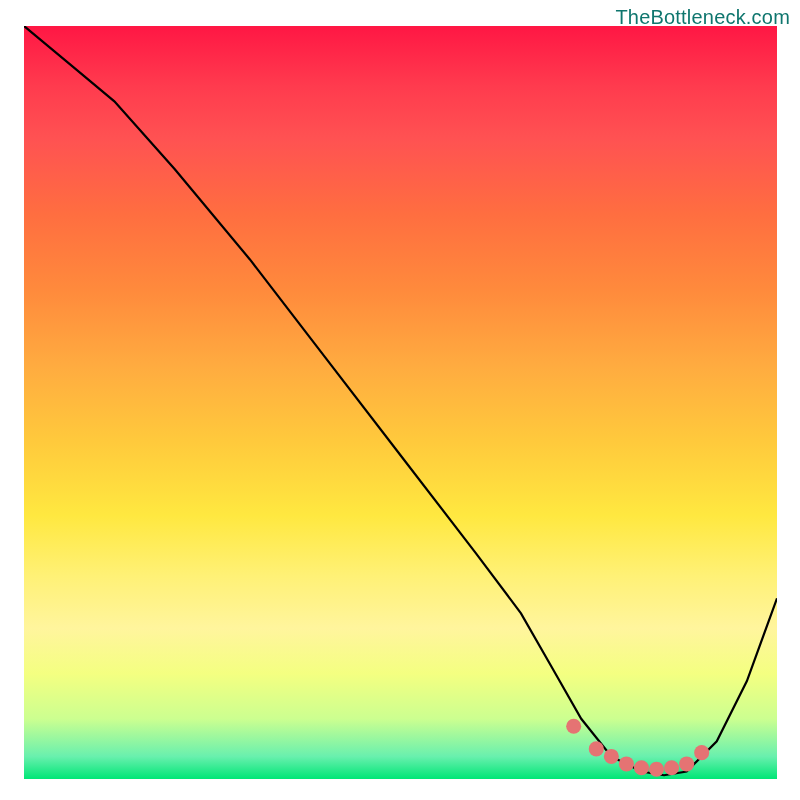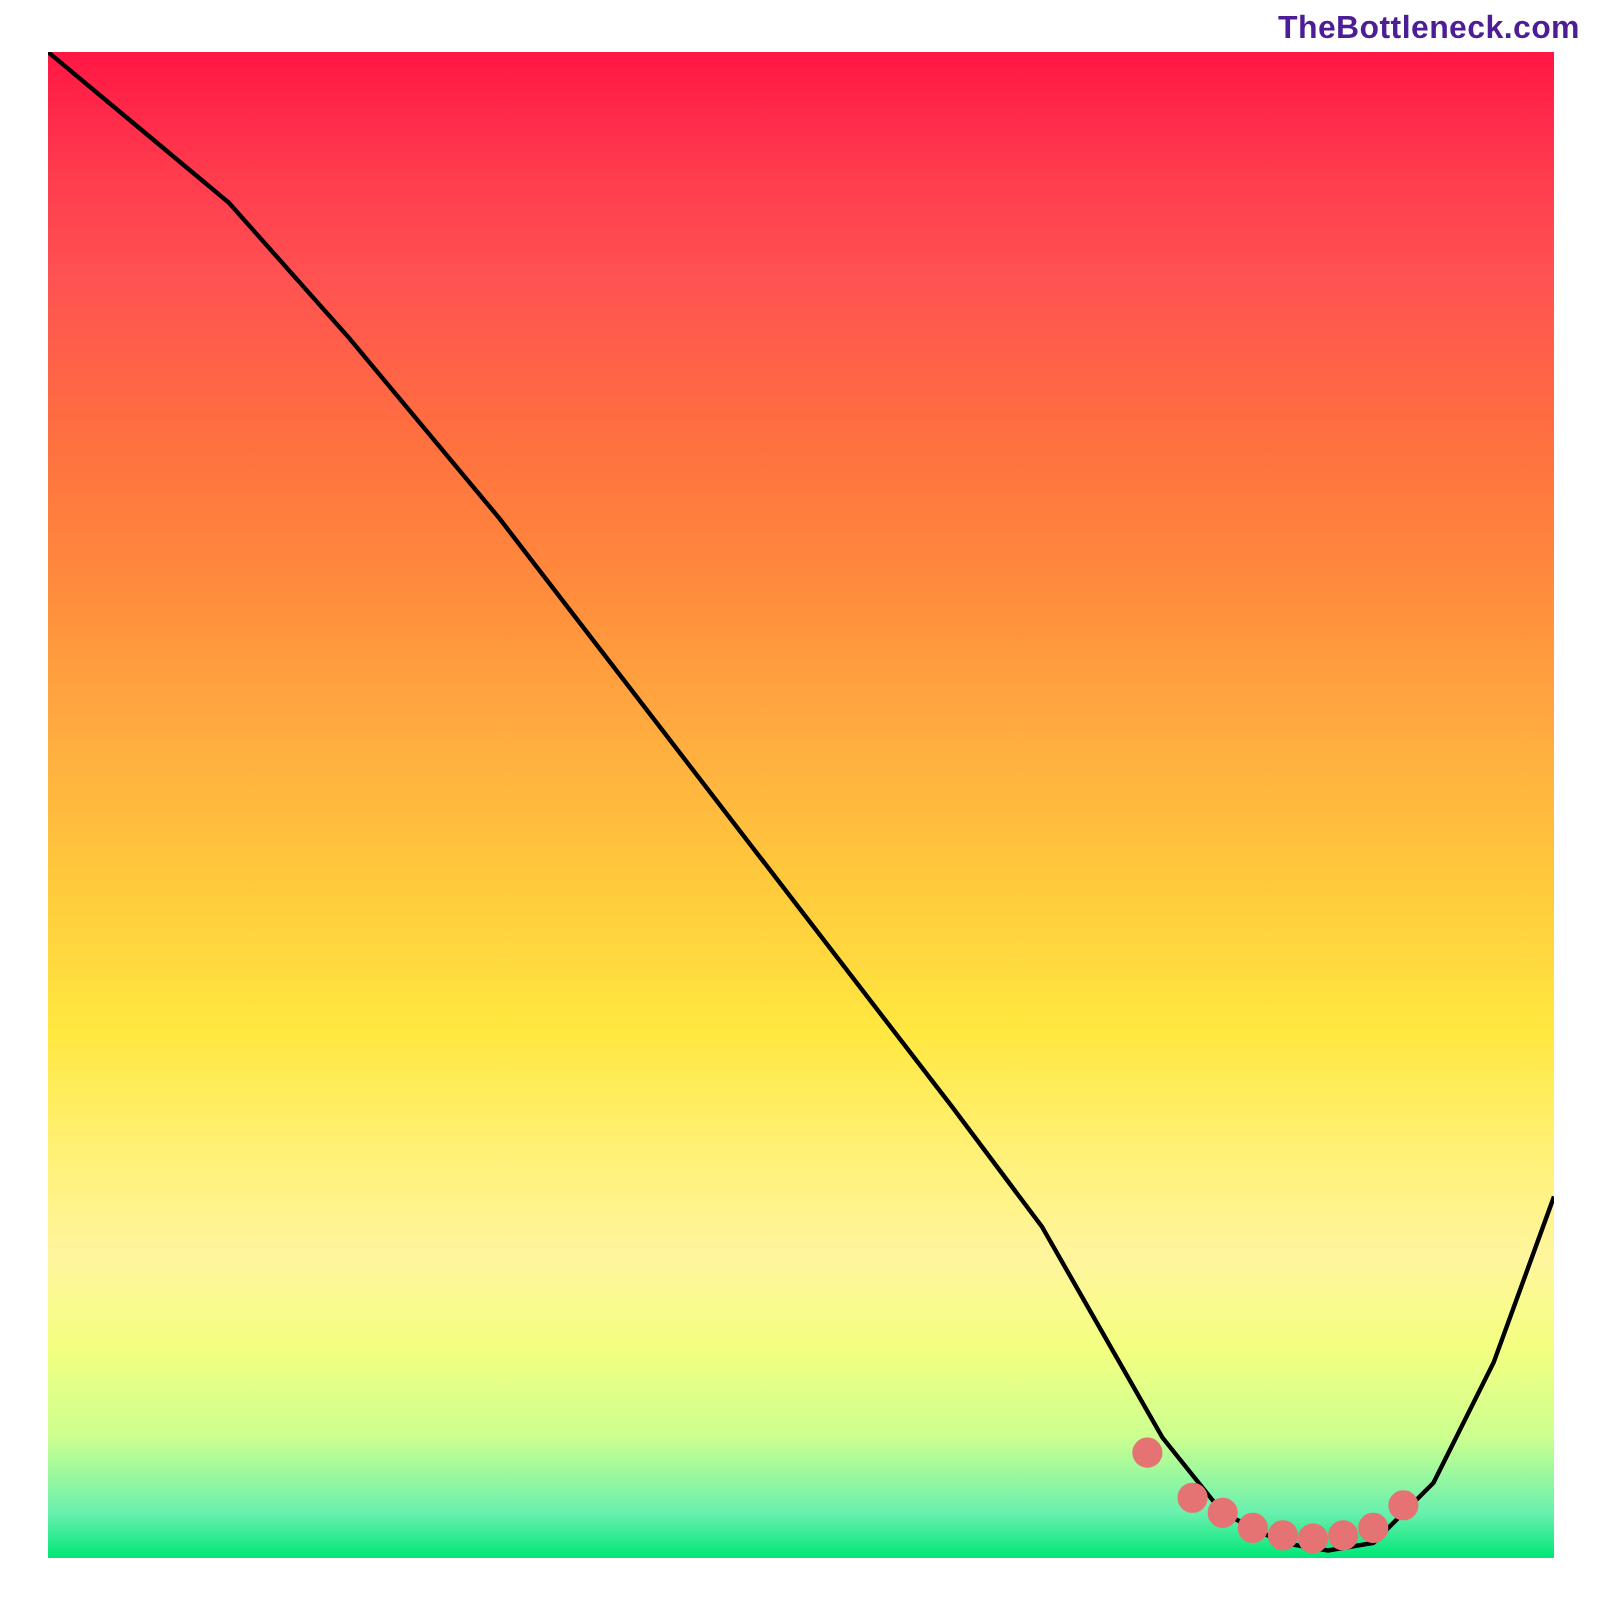--- a/index.html
+++ b/index.html
@@ -13,23 +13,23 @@
   }
   .chart-container {
     position: relative;
     width: 800px;
     height: 800px;
   }
   .attribution {
     position: absolute;
     top: 6px;
     right: 10px;
-    font-size: 16px;
-    font-weight: bold;
-    color: #4c1d95;
+    font-size: 20px;
+    font-weight: normal;
+    color: #0f766e;
     letter-spacing: 0.2px;
     z-index: 10;
   }
   .plot-area {
     position: absolute;
     left: 24px;
     top: 26px;
     width: 753px;
     height: 753px;
     box-sizing: border-box;

